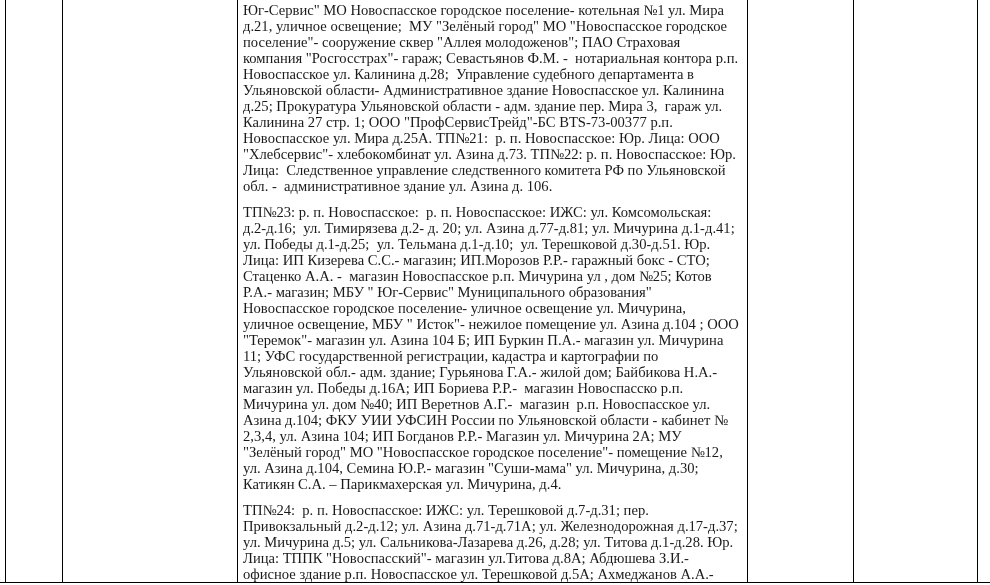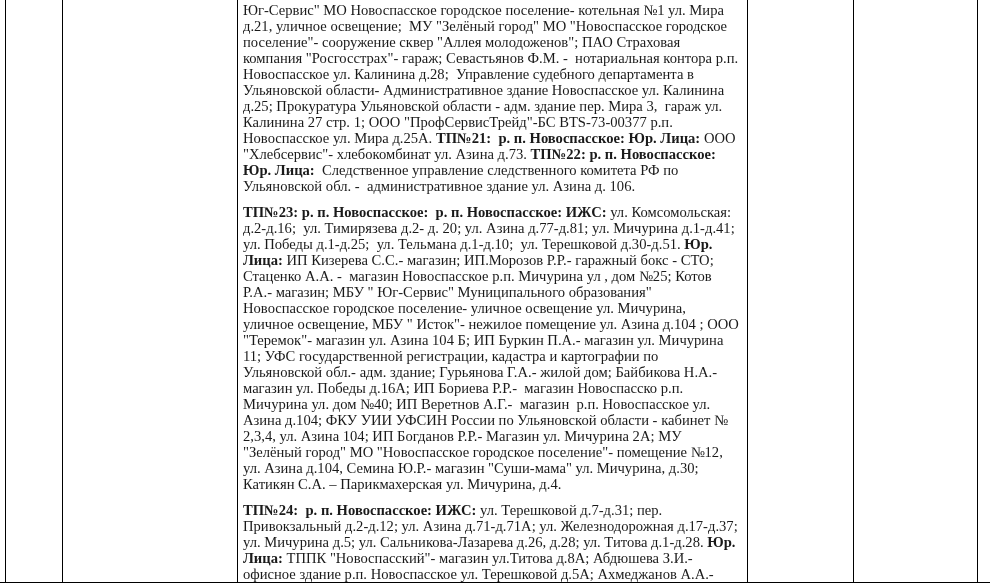--- a/index.html
+++ b/index.html
@@ -59,21 +59,21 @@
     white-space: pre-wrap;
     word-wrap: break-word;
   }
   .para {
     margin: 0 0 10px 0;
   }
   .para:last-child {
     margin-bottom: 0;
   }
   .run-bold {
-    font-weight: bold;
+    font-weight: normal;
   }
 </style>
 </head>
 <body>
 
 <div class="page">
 
   <div class="vline v1"></div>
   <div class="vline v2"></div>
   <div class="vline v3"></div>

